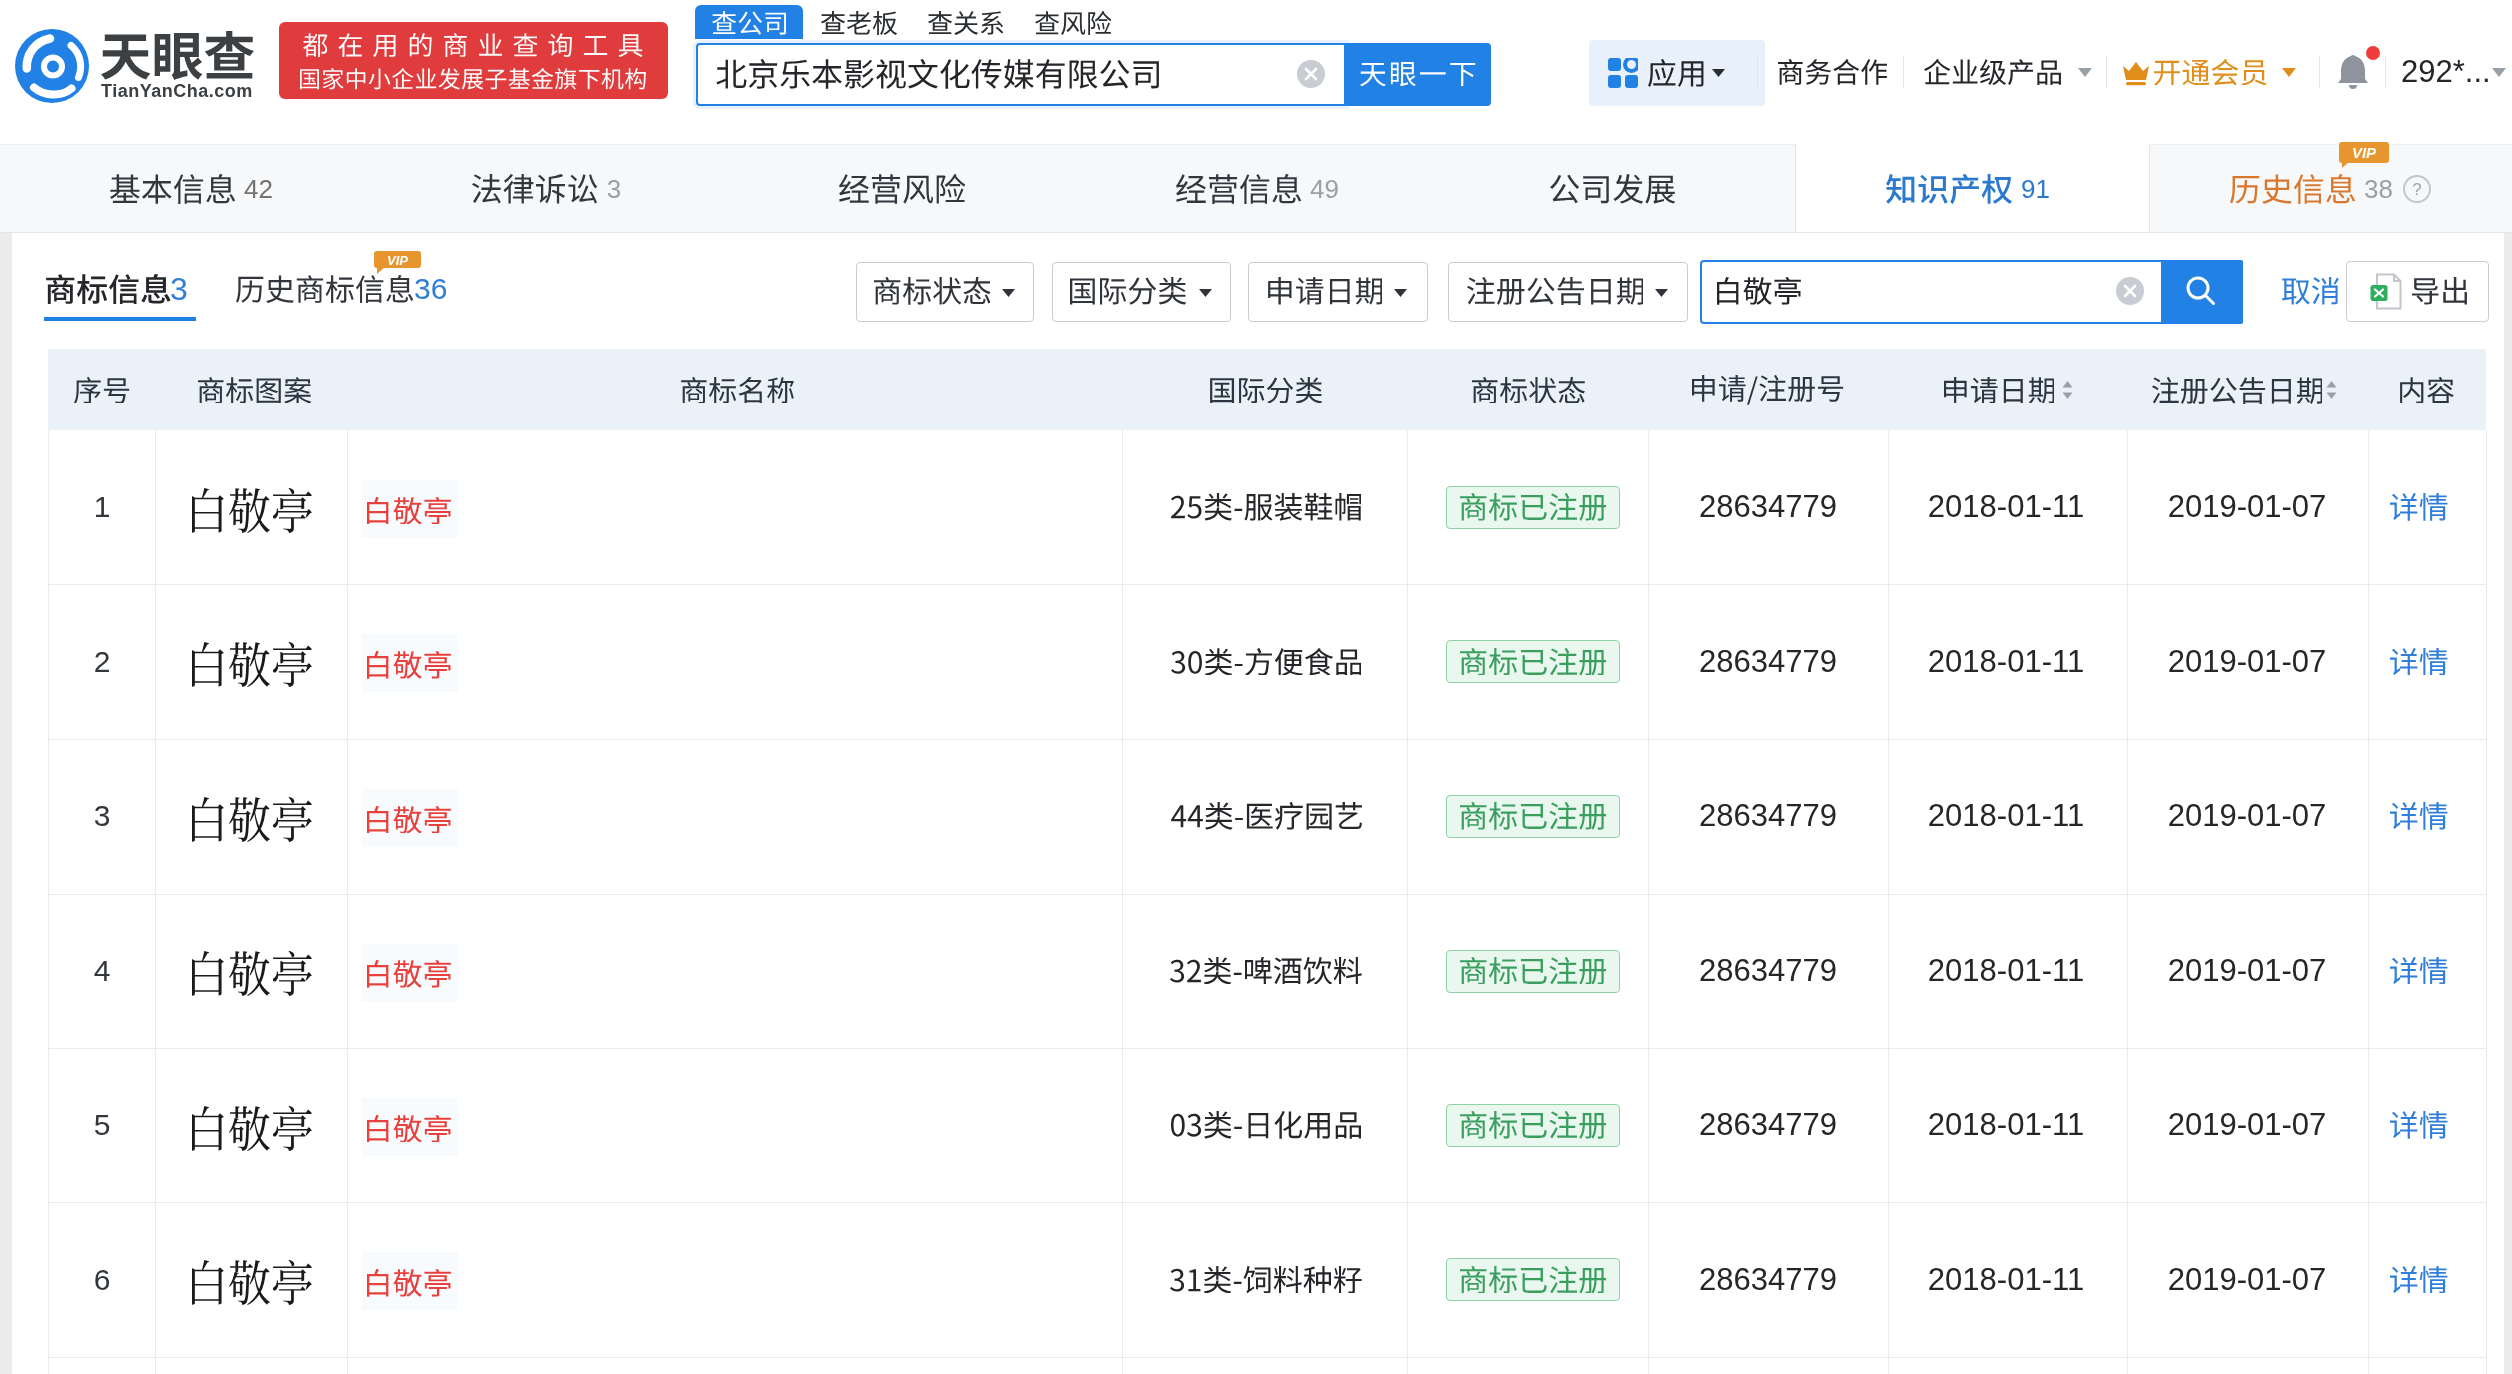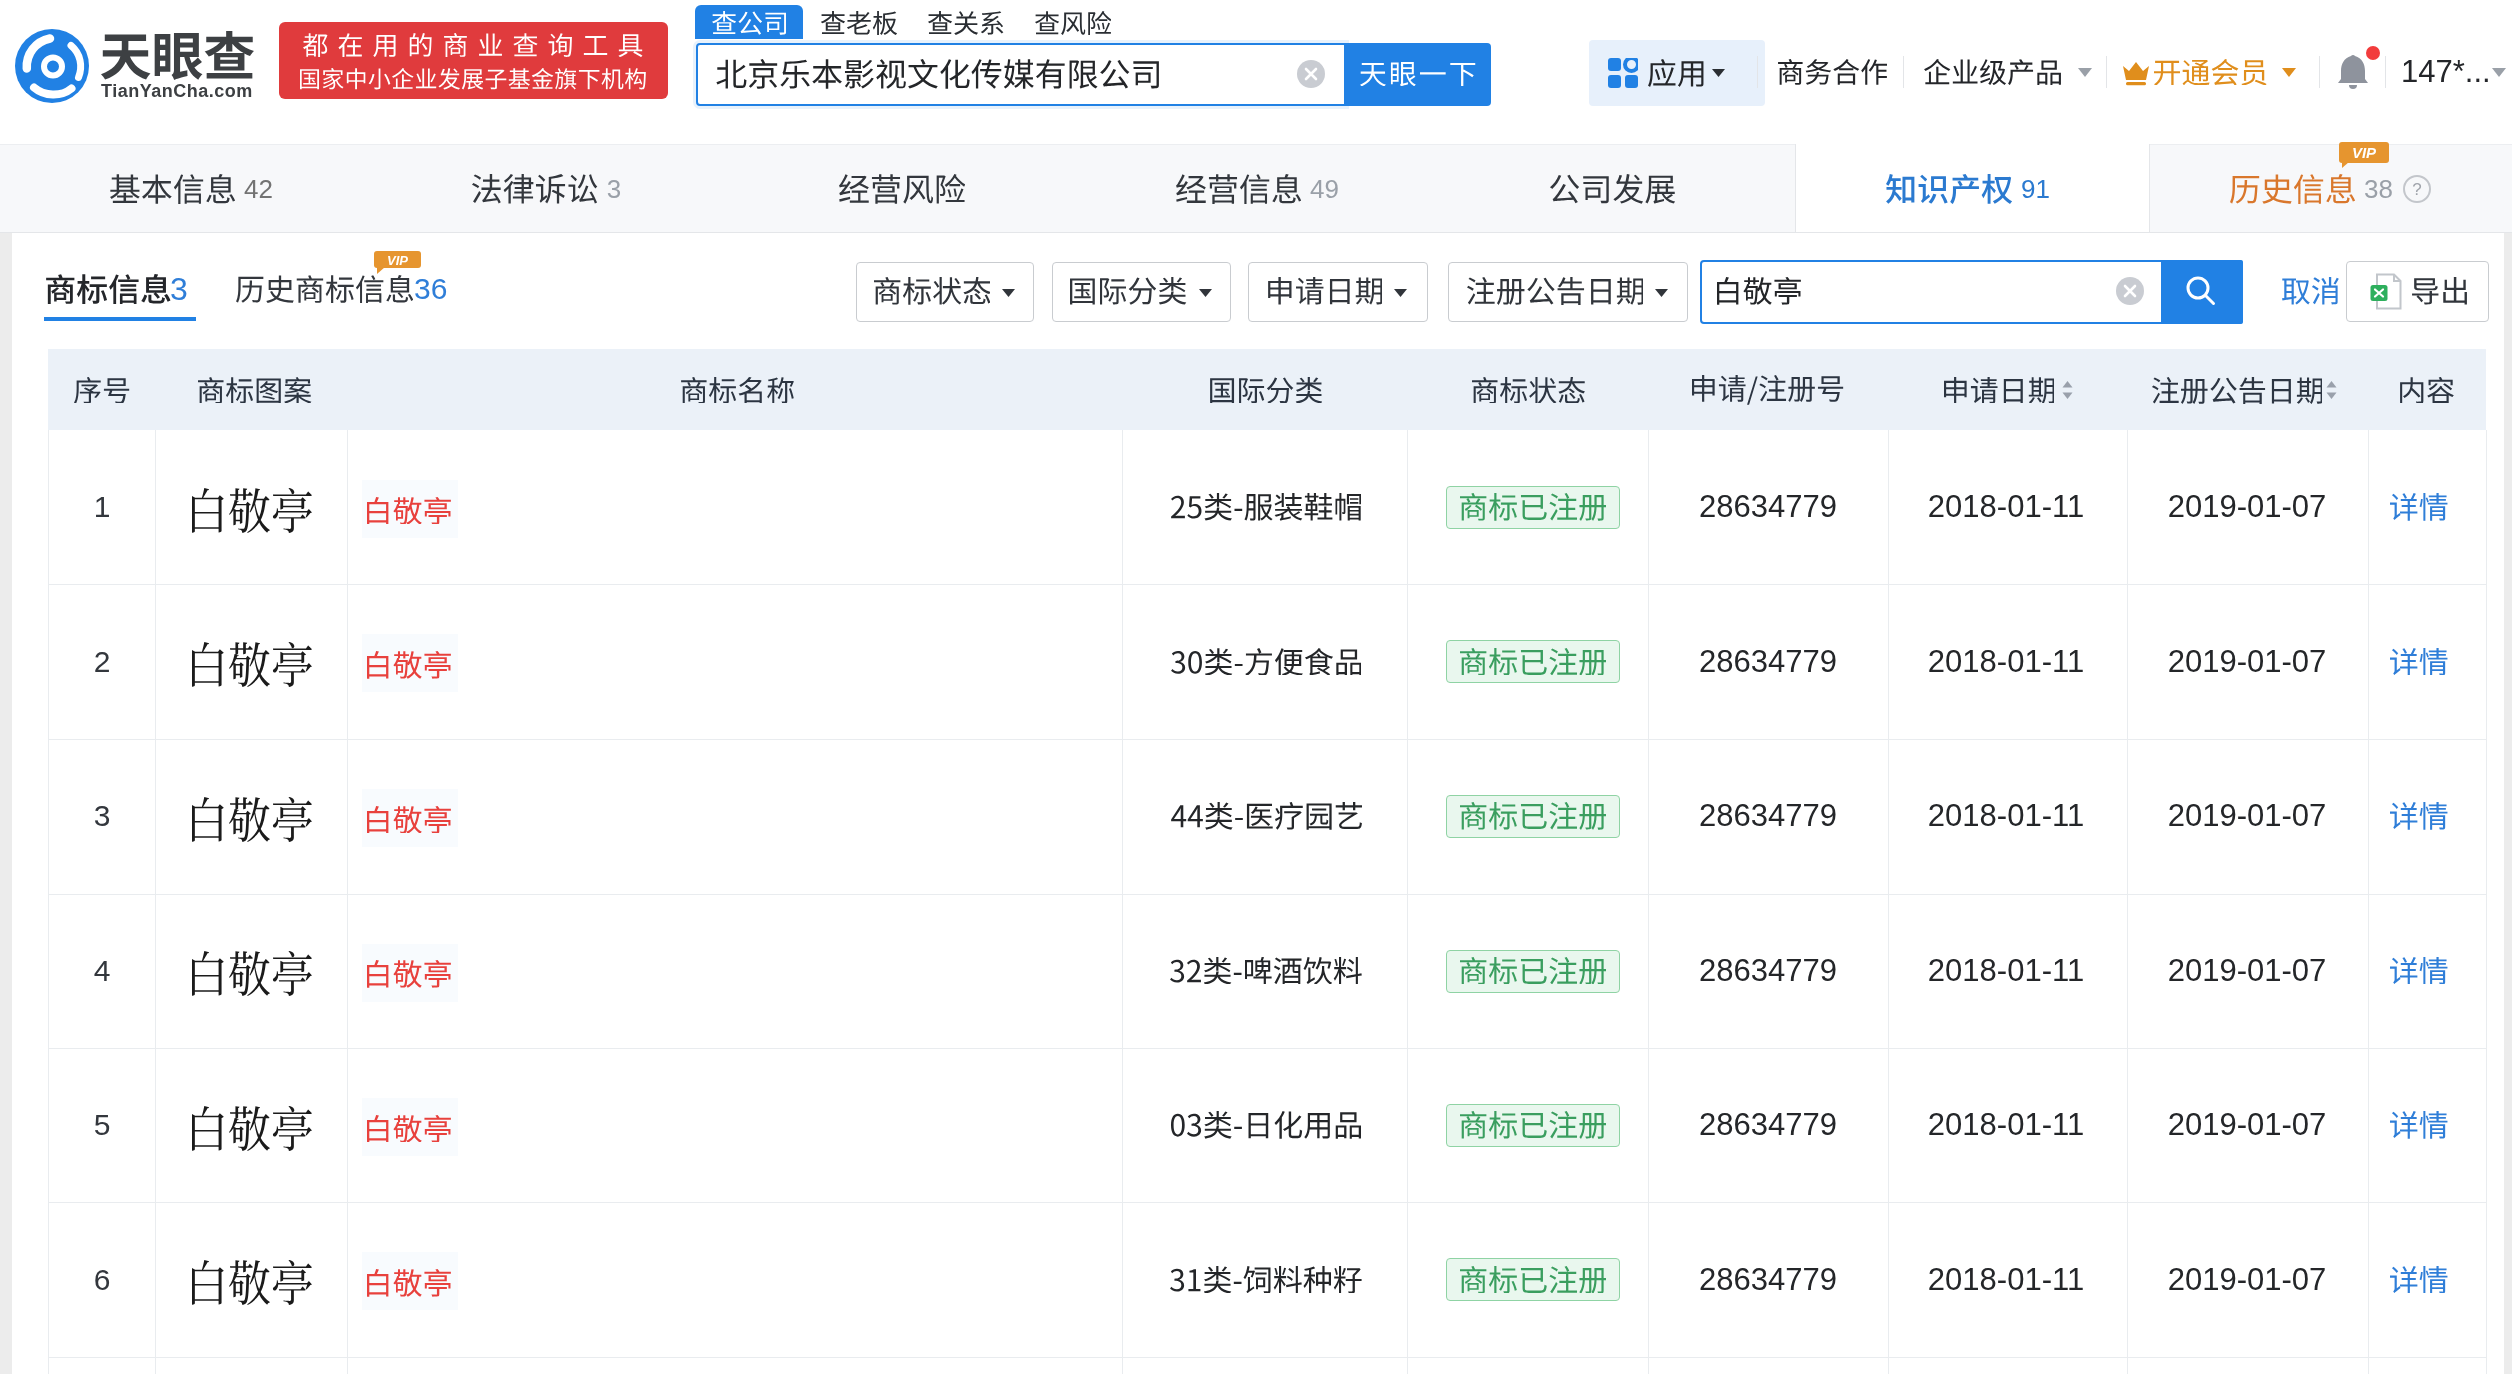--- a/index.html
+++ b/index.html
@@ -140,21 +140,21 @@
 <svg style="position:absolute;left:2282px;top:68px" width="14" height="9" viewBox="0 0 14 9">
       <path d="M0 0 H14 L7 9 Z" fill="#e08e1c"></path>
     </svg>
 <svg style="position:absolute;left:2336px;top:54px" width="34" height="36" viewBox="0 0 34 36">
 <path d="M15 2 a2.5 2.5 0 0 1 4 0 C26 4 29 10 29 17 L29 25 L32 29 L2 29 L5 25 L5 17 C5 10 8 4 15 2 Z" fill="#8e939d"></path>
 <path d="M13 31 a4 4 0 0 0 8 0 Z" fill="#8e939d"></path>
     </svg>
 <svg style="position:absolute;left:2366px;top:46px" width="14" height="14" viewBox="0 0 14 14">
       <circle cx="7" cy="7" r="7" fill="#f23c3c"></circle>
     </svg>
-<div style="position:absolute;left:2401px;top:72px;font-size:31px;color:#24262a;line-height:0;white-space:nowrap;"><span style="line-height:normal;display:inline-block;transform:translateY(-50%)">147*...</span></div>
+<div style="position:absolute;left:2401px;top:72px;font-size:31px;color:#24262a;line-height:0;white-space:nowrap;"><span style="line-height:normal;display:inline-block;transform:translateY(-50%)">292*...</span></div>
 <svg style="position:absolute;left:2492px;top:68px" width="14" height="9" viewBox="0 0 14 9">
       <path d="M0 0 H14 L7 9 Z" fill="#9aa0a8"></path>
     </svg>
 <div style="position:absolute;left:0;top:150px;width:12px;height:1224px;background:#ececec;"></div>
 <div style="position:absolute;left:2504px;top:144px;width:8px;height:1230px;background:#ececec;"></div>
 <div style="position:absolute;left:0;top:144px;width:2512px;height:89px;background:#f7f8fa;border-top:1px solid #eceef1;border-bottom:1px solid #e4e6e9;box-sizing:border-box;"></div>
 <div style="position:absolute;left:1795px;top:144px;width:355px;height:88px;background:#fff;border-left:1px solid #e4e6e9;border-right:1px solid #e4e6e9;box-sizing:border-box;"></div>
 <svg style="position:absolute;left:110.0px;top:174.1px;" width="125.1" height="29.9" viewBox="1.15 -27.20 125.09 29.86" fill="#33373d">
       <use href="#t13"></use>
     </svg>

